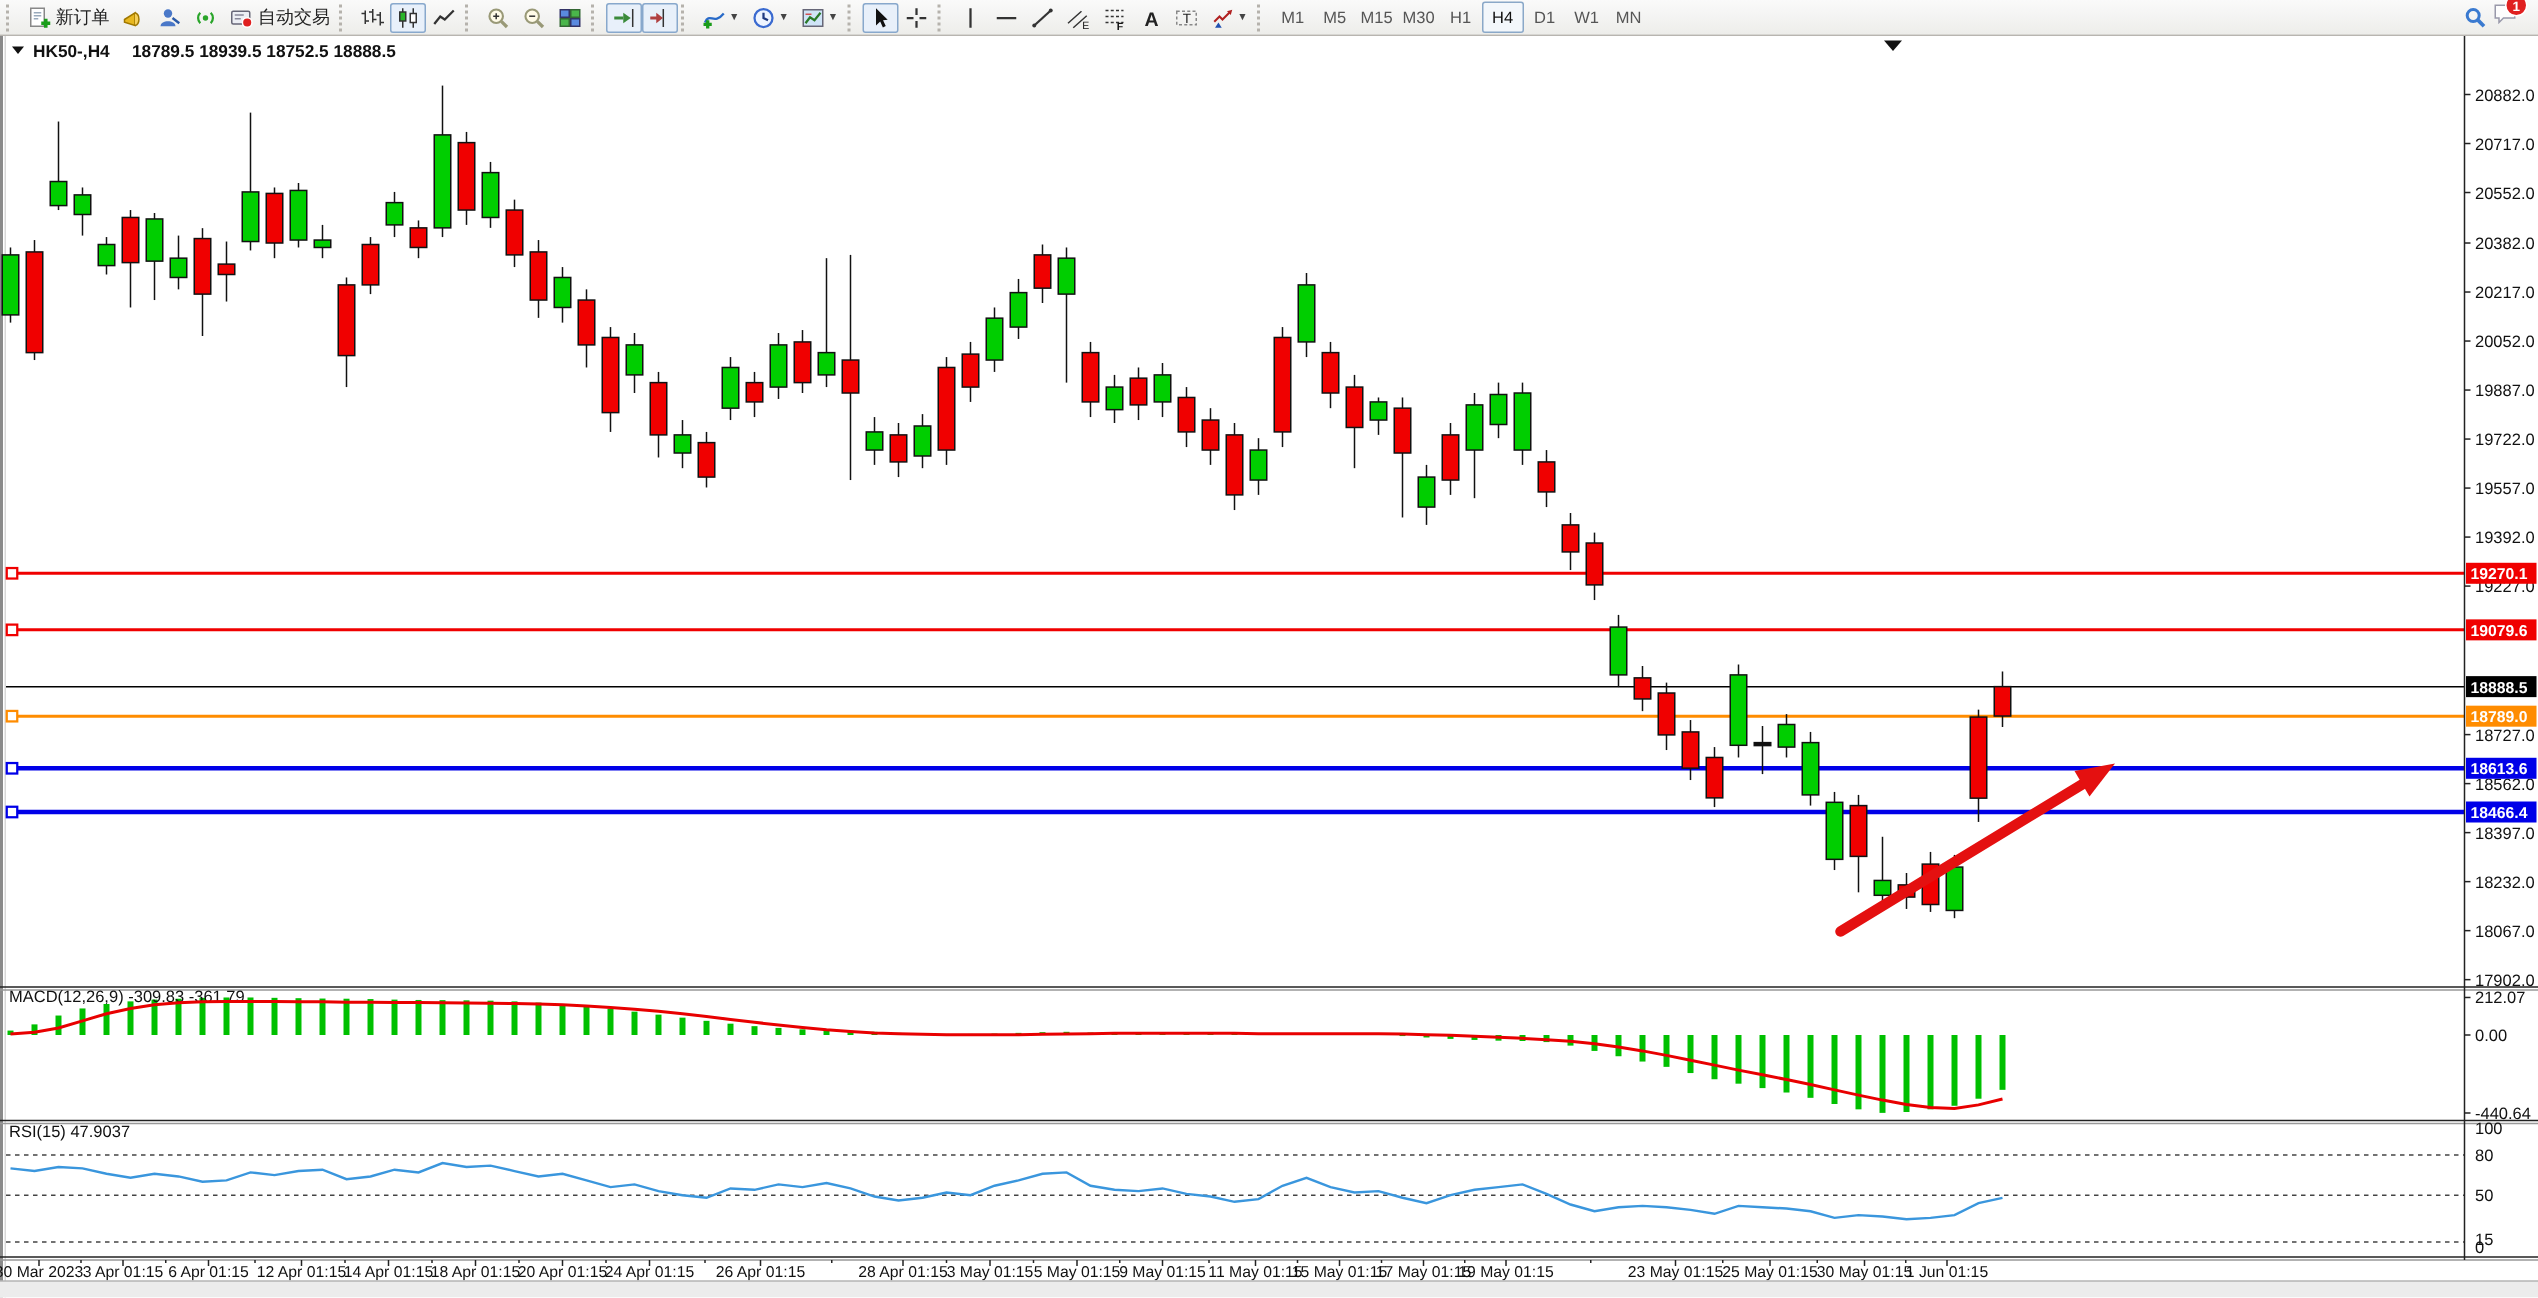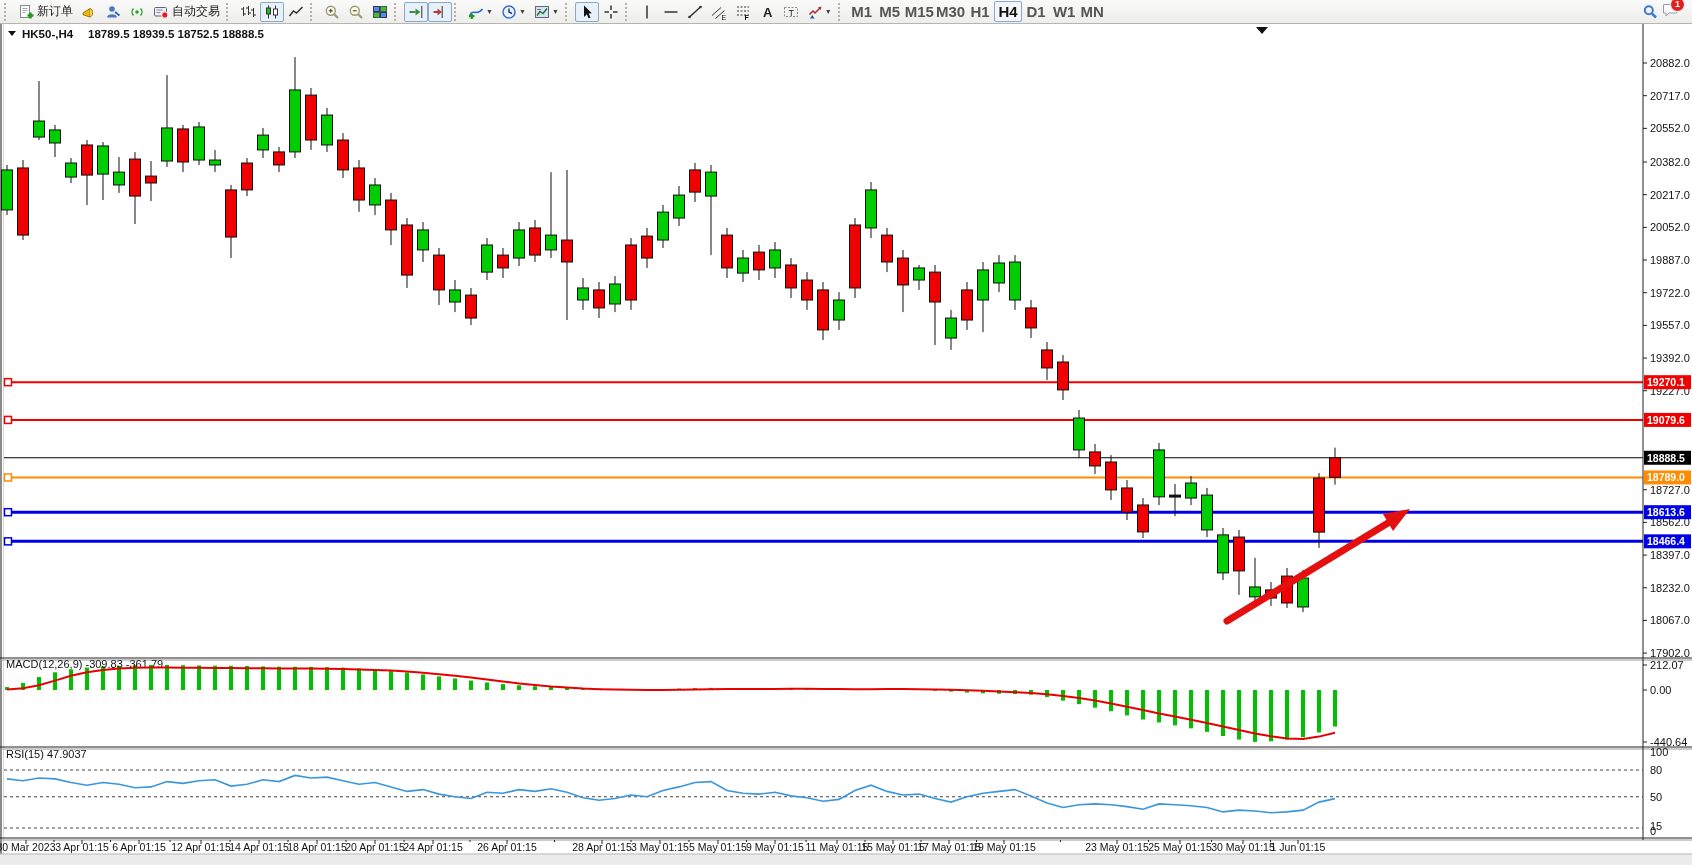--- a/index.html
+++ b/index.html
@@ -11,21 +11,21 @@
     display:flex;align-items:center;box-sizing:border-box;padding-left:2px;}
   .grip{width:4px;height:18px;border-left:2px dotted #b5b2ac;margin:0 4px 0 2px;}
   .tbtn{height:20px;min-width:22px;display:flex;align-items:center;justify-content:center;
     border:1px solid transparent;border-radius:2px;padding:0 3px;cursor:default;
     font-size:12px;color:#222;white-space:nowrap;box-sizing:border-box;}
   .tbtn.active{background:#e8f0fa;border:1px solid #88a8cc;}
   .tbtn .lbl{margin-left:3px;}
   .tbtn svg{display:block;}
   .caret{font-size:7px;color:#444;margin-left:2px;}
   .tfbtn{height:19px;min-width:26px;display:flex;align-items:center;justify-content:center;
-    border:1px solid transparent;font-size:15px;font-weight:bold;color:#555;border-radius:2px;}
+    border:1px solid transparent;font-size:11px;font-weight:normal;color:#555;border-radius:2px;}
   .tfbtn.active{background:#f3f7fb;border:1px solid #8aa8c8;color:#111;}
   .spacer{flex:1;}
   #chatwrap{position:relative;margin-right:14px;}
   #chatbadge{position:absolute;right:-7px;top:-5px;width:13px;height:13px;border-radius:50%;
     background:#e02020;color:#fff;font-size:9px;font-weight:bold;display:flex;
     align-items:center;justify-content:center;border:1px solid #fff;}
   
   #chart{position:absolute;left:0;top:0;}
   text{font-family:"Liberation Sans","DejaVu Sans",sans-serif;}
 </style>

